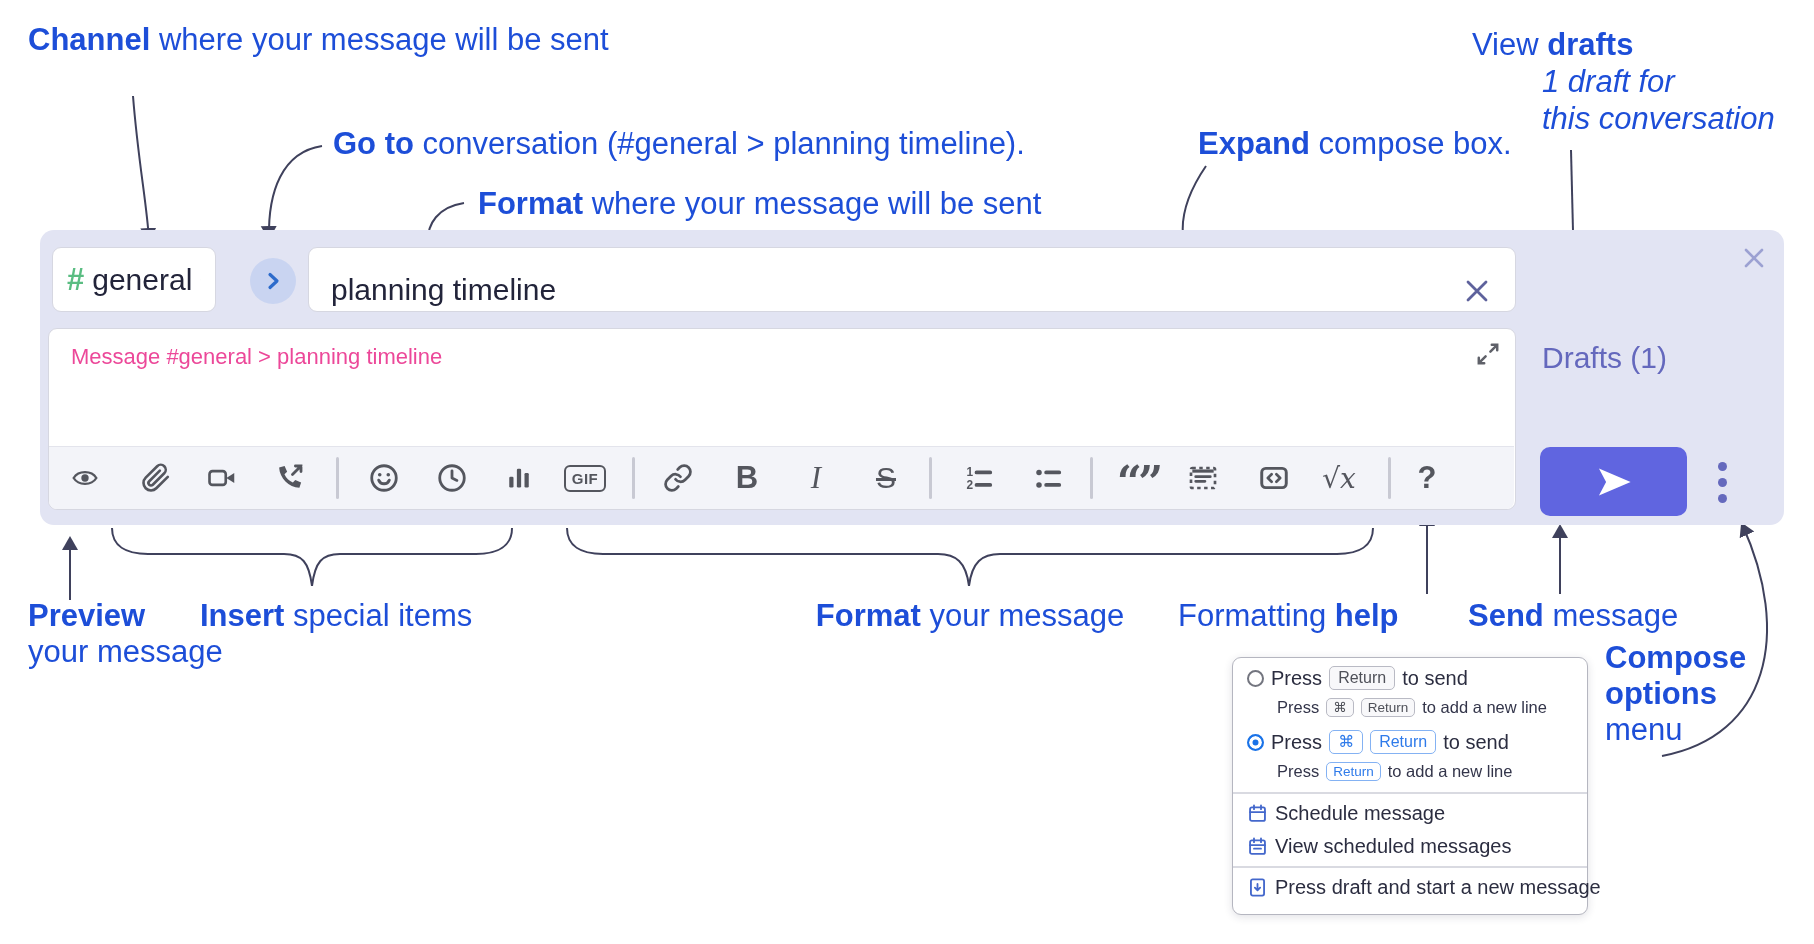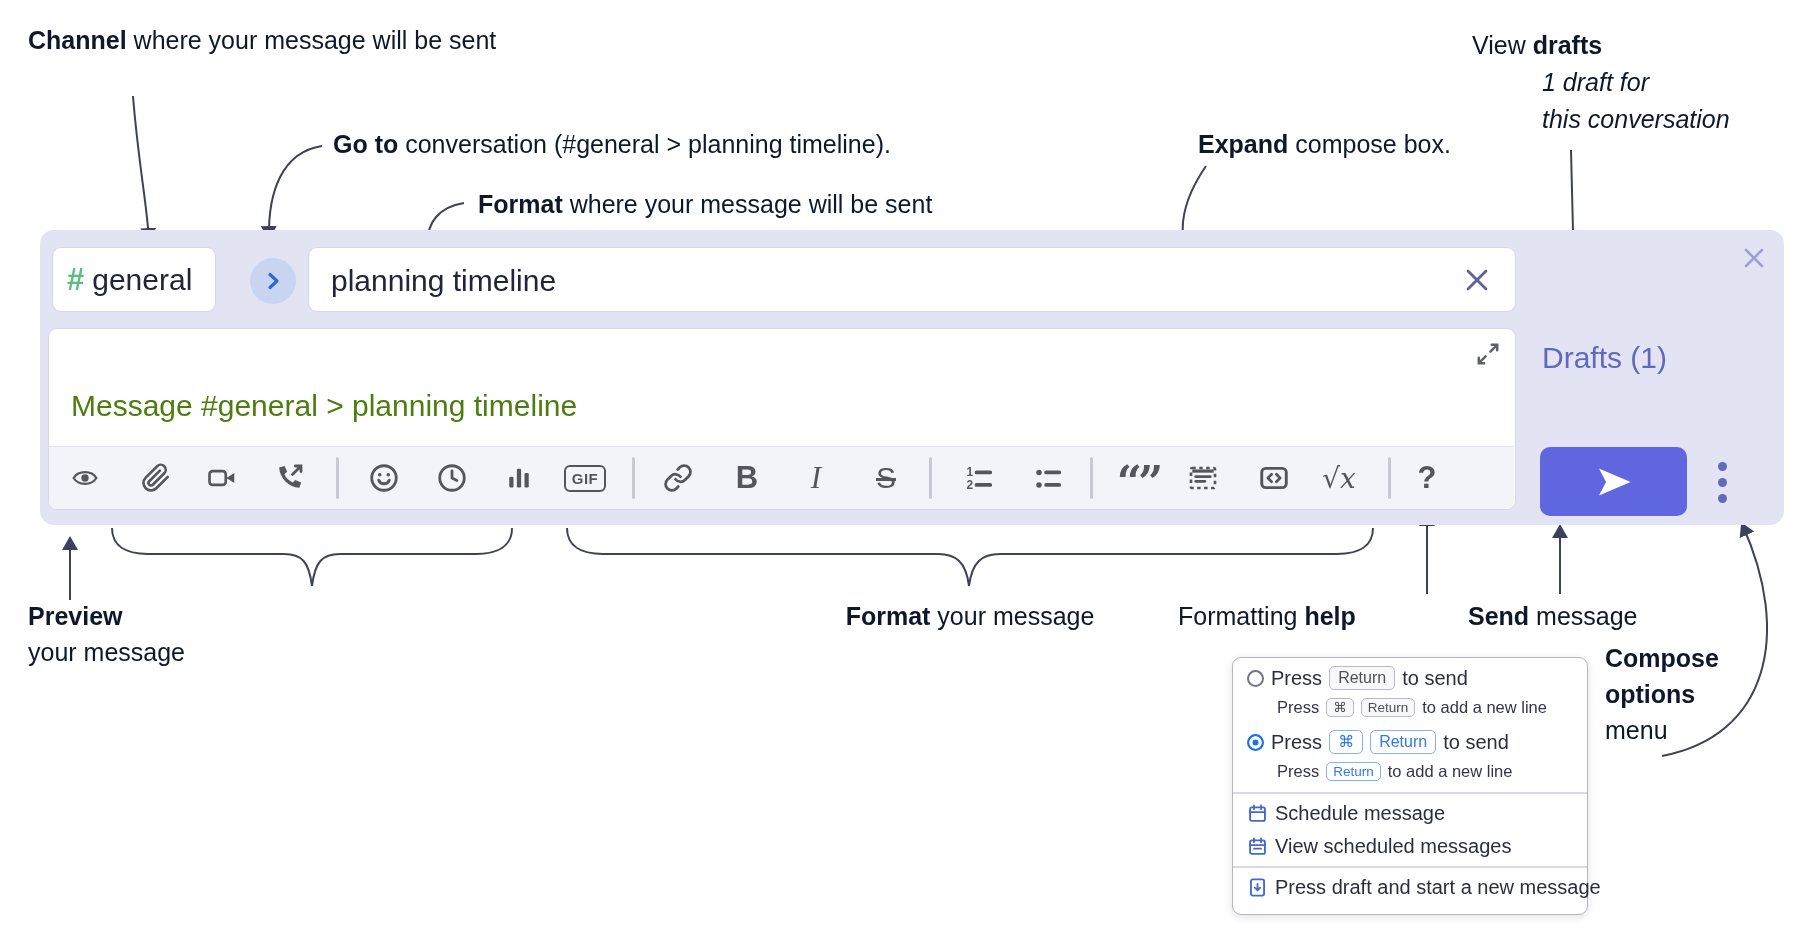--- a/index.html
+++ b/index.html
@@ -1,26 +1,26 @@
 <!DOCTYPE html>
 <html><head>
 <meta charset="utf-8">
 <style>
   html,body{margin:0;padding:0;background:#fff;}
   #stage{position:relative;width:1814px;height:944px;background:#fff;overflow:hidden;
          font-family:"Liberation Sans",sans-serif;color:#30324a;}
   .abs{position:absolute;}
-  .ann{font-size:25px;line-height:36px;color:#0f172a;white-space:nowrap;}
+  .ann{font-size:31px;line-height:36px;color:#1d4ed8;white-space:nowrap;}
   .ann b{font-weight:700;}
   .it{font-style:italic;}
   
   .compose{background:#e2e4f3;border-radius:14px;}
   .whitebox{background:#fff;border:1.5px solid #d6d7e1;border-radius:9px;box-sizing:border-box;}
   .rowtext{font-size:30px;color:#22243a;}
-  .ph{color:#4d7c0f;font-size:30px;margin-top:45px;}
+  .ph{color:#ec4899;font-size:22px;}
   .tool{display:flex;align-items:center;justify-content:center;width:52px;height:56px;color:#54565e;}
   .tooldiv{width:2.5px;height:42px;background:#c8c9d3;border-radius:2px;}
   .gifbadge{border:2.5px solid #54565e;border-radius:6px;font-size:15px;font-weight:700;
             letter-spacing:.5px;padding:3px 6px;color:#54565e;}
   .sendbtn{background:#6065e0;border-radius:10px;display:flex;align-items:center;justify-content:center;}
   .draftlink{font-size:30px;color:#6468bd;}
   
   .popup{background:#fff;border:1.5px solid #b5b6c0;border-radius:9px;
          box-shadow:0 2px 8px rgba(40,42,70,.14);box-sizing:border-box;}
   .prow{position:absolute;left:14px;display:flex;align-items:center;gap:7px;white-space:nowrap;
@@ -93,21 +93,21 @@
       <polyline points="6,9.5 12,15.5 18,9.5" fill="none" stroke="#8e909b" stroke-width="2.6" stroke-linecap="round" stroke-linejoin="round"></polyline>
     </svg>
   </div>
 
   <div class="abs" style="left:250px;top:258px;width:46px;height:46px;border-radius:50%;background:#c9d4f1;display:flex;align-items:center;justify-content:center">
     <svg width="24" height="24" viewBox="0 0 24 24">
       <polyline points="9,5.5 16,12 9,18.5" fill="none" stroke="#2d6bcb" stroke-width="3.2" stroke-linecap="round" stroke-linejoin="round"></polyline>
     </svg>
   </div>
 
-  <div class="abs whitebox" style="left:308px;top:247px;width:1208px;height:65px;display:flex;align-items:flex-start;padding:16px 22px">
+  <div class="abs whitebox" style="left:308px;top:247px;width:1208px;height:65px;display:flex;align-items:flex-end;padding:4px 22px">
     <span class="rowtext" style="flex:1">planning timeline</span>
     <svg width="32" height="32" viewBox="0 0 32 32">
       <path d="M7,7 L25,25 M25,7 L7,25" stroke="#5e629c" stroke-width="2.8" stroke-linecap="round"></path>
     </svg>
   </div>
 
   <svg class="abs" style="left:1738px;top:242px" width="32" height="32" viewBox="0 0 32 32">
     <path d="M8,8 L24,24 M24,8 L8,24" stroke="#9ca1d2" stroke-width="2.6" stroke-linecap="round"></path>
   </svg>
 
@@ -241,20 +241,23 @@
     <span style="width:9px;height:9px;border-radius:50%;background:#6569bd"></span>
     <span style="width:9px;height:9px;border-radius:50%;background:#6569bd"></span>
     <span style="width:9px;height:9px;border-radius:50%;background:#6569bd"></span>
   </div>
 
   <div class="abs ann" style="left:28px;top:598px">
     <b>Preview</b>
   </div>
   <div class="abs ann" style="left:28px;top:634px">your message</div>
 
+  <div class="abs ann" style="left:200px;top:598px">
+    <b>Insert</b><span> special items</span>
+  </div>
 
   <div class="abs ann" style="left:770px;top:598px;width:400px;text-align:center">
     <b>Format</b><span> your message</span>
   </div>
 
   <div class="abs ann" style="left:1178px;top:598px">
     <span>Formatting </span><b>help</b>
   </div>
 
   <div class="abs ann" style="left:1468px;top:598px">

